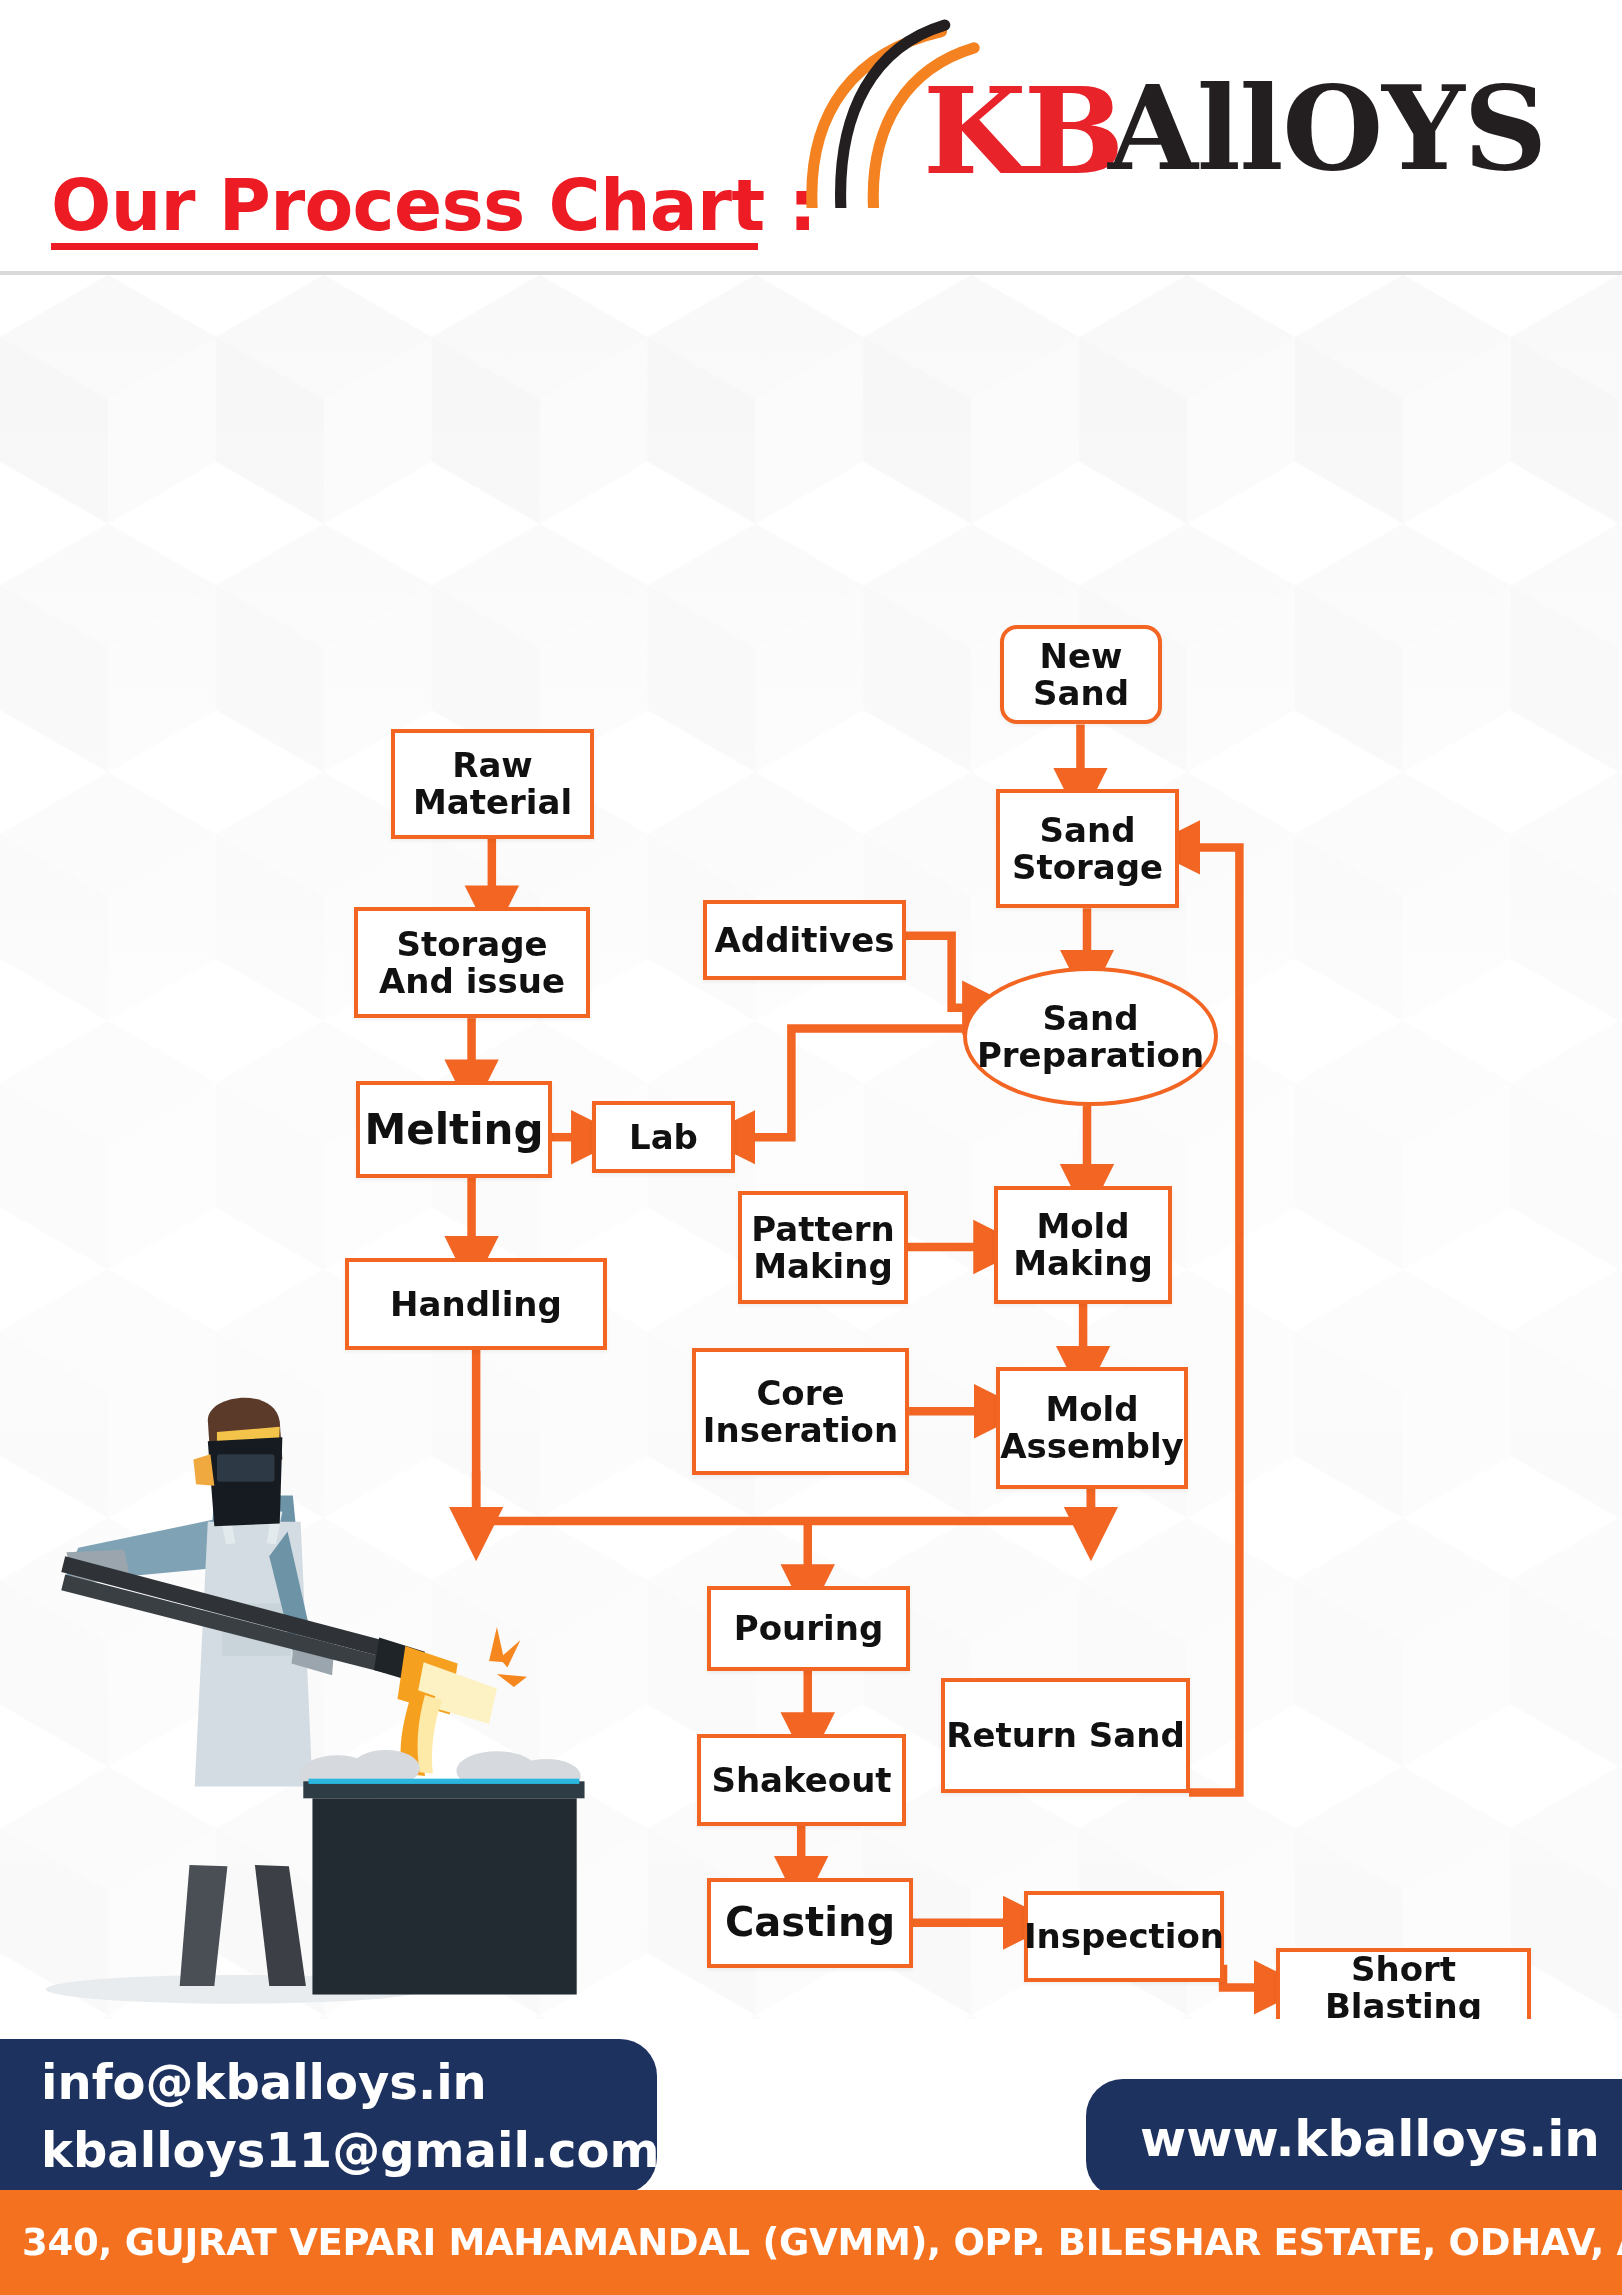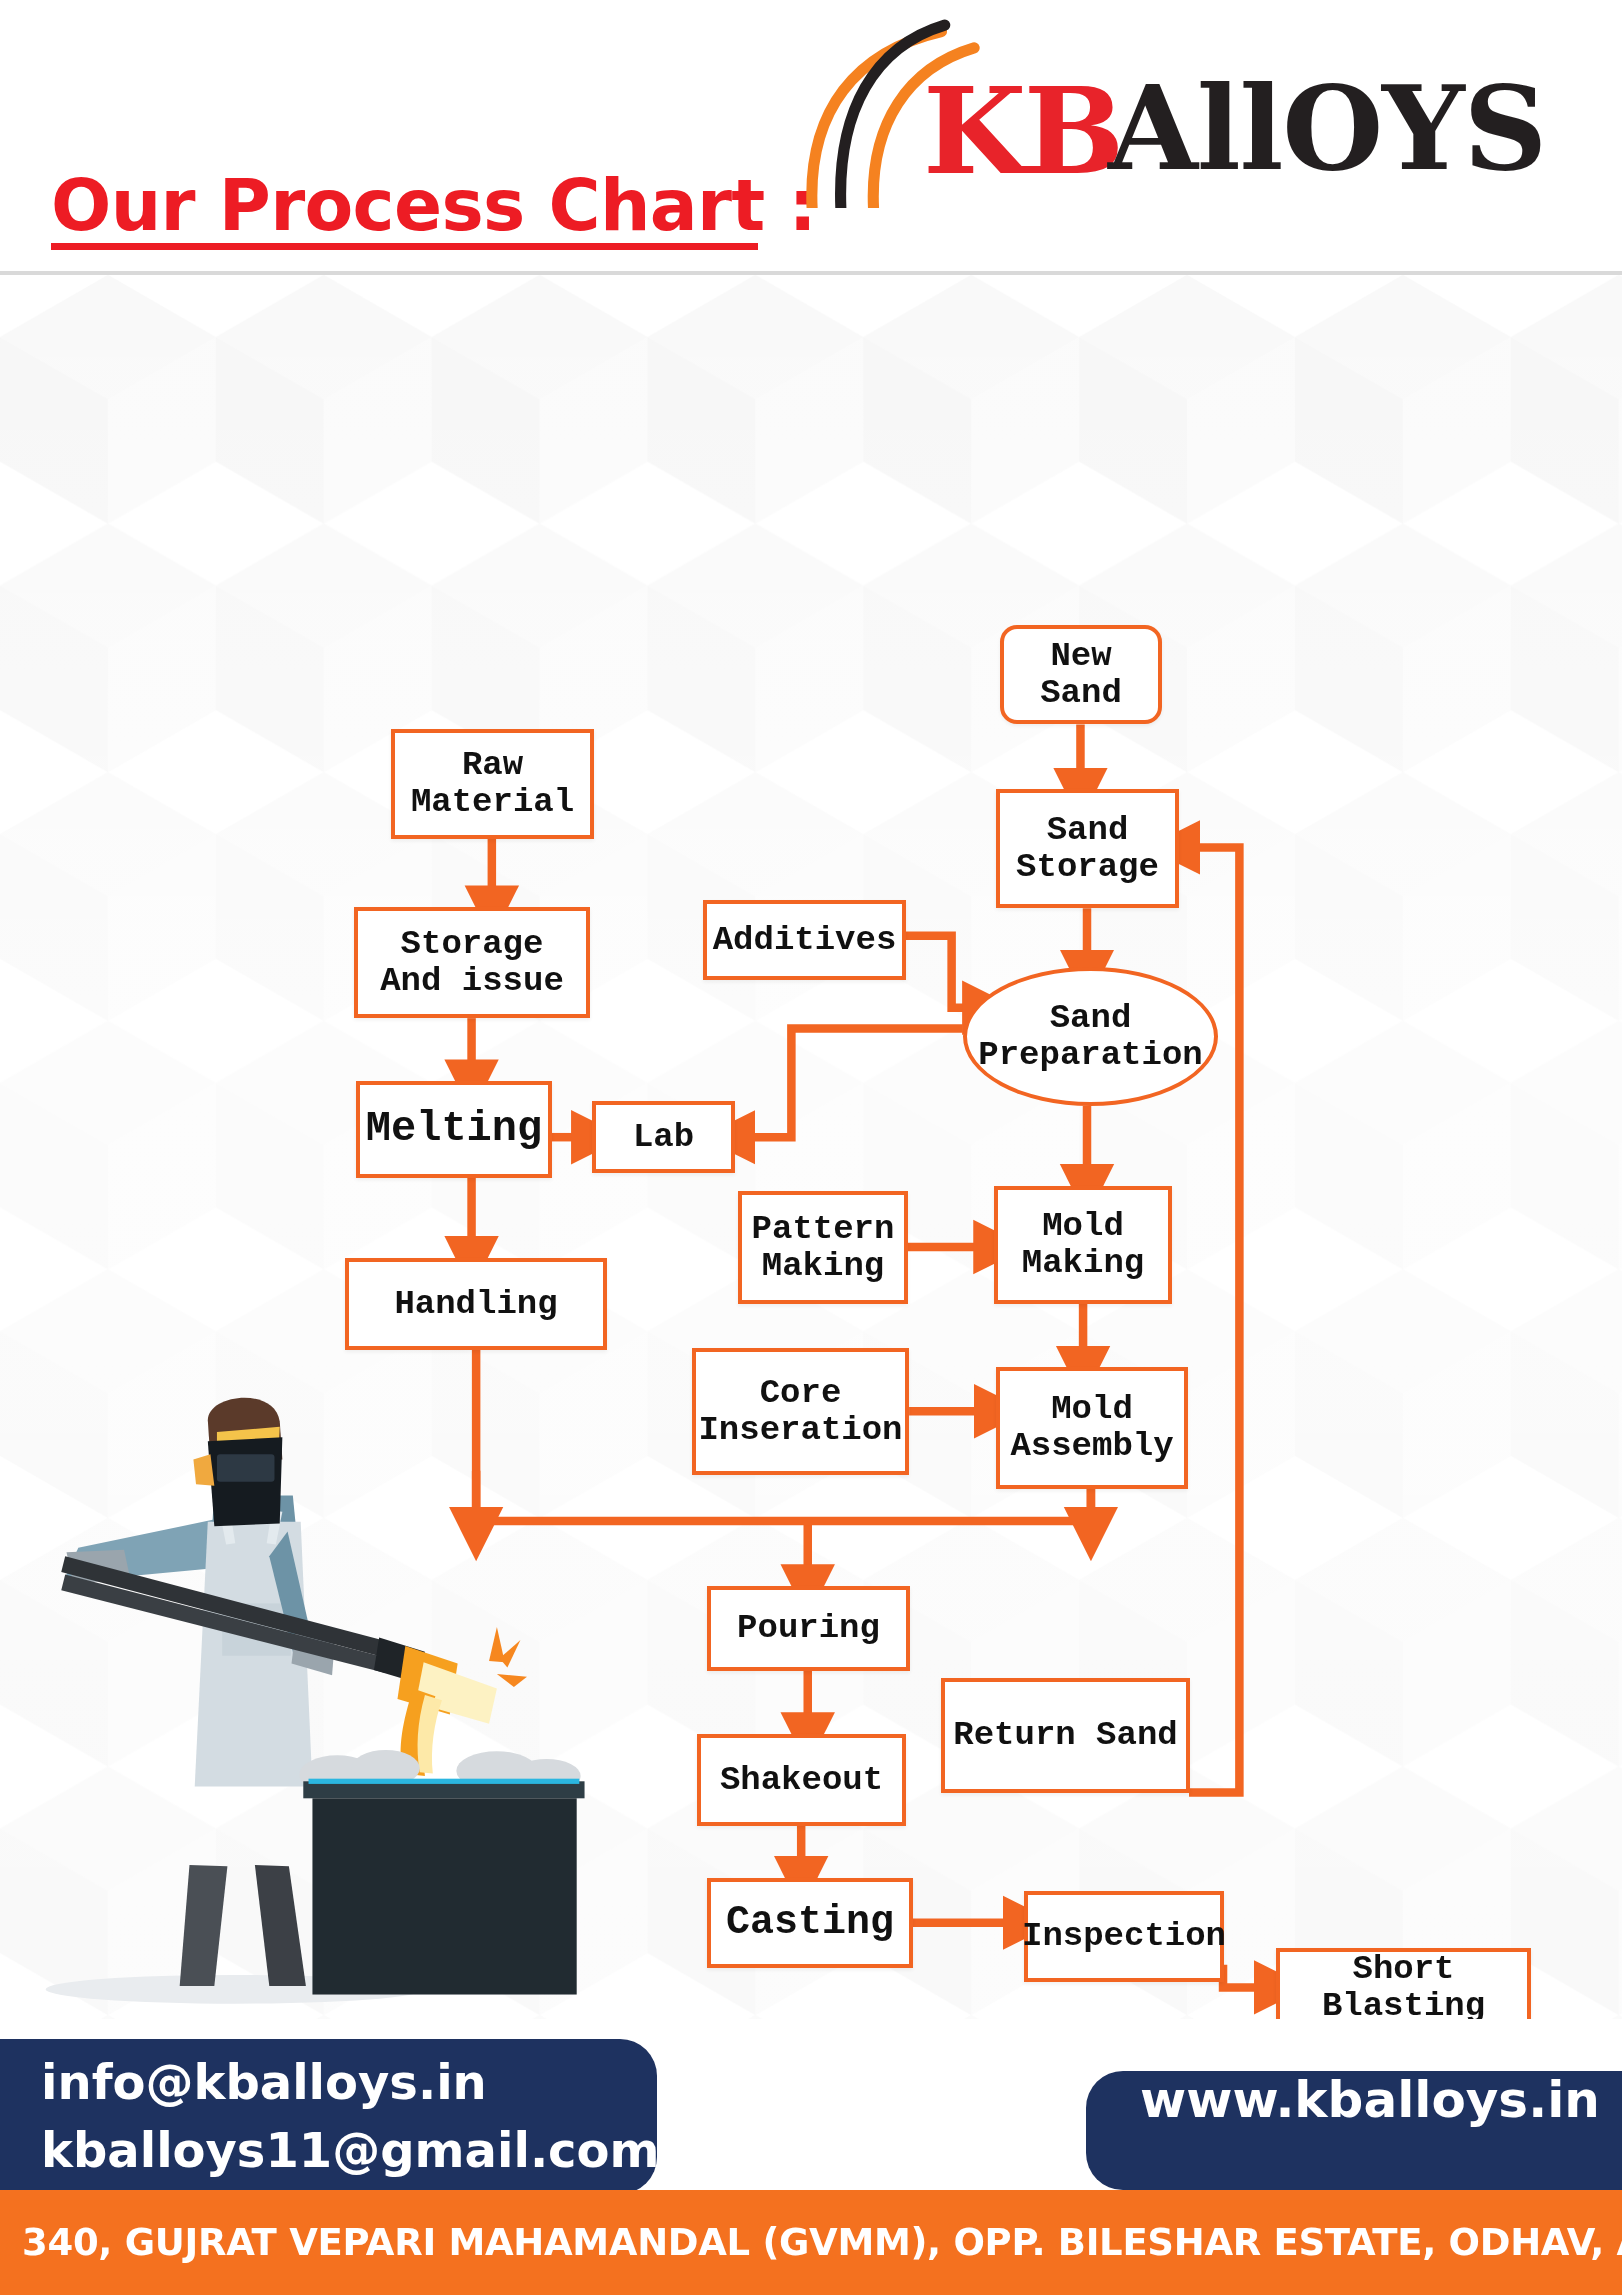--- a/index.html
+++ b/index.html
@@ -68,21 +68,21 @@
     text-align:center;
     font-family:"DejaVu Sans", sans-serif;
     font-weight:bold;
     color:#111111;
     line-height:1.08;
     z-index:12;
     box-shadow:0 2px 3.9px rgba(0,0,0,0.06);
   }
   .node.ellipse { border-radius:50%; box-shadow:none; }
   .node.round { border-radius:17px; }
-  .node .lbl { white-space:pre-line;font-family:Liberation Mono, monospace; }
+  .node .lbl { white-space:pre-line; }
 
   
   #wires { position:absolute; left:0; top:0; width:1622px; height:1744px; z-index:8; }
 
   
   #worker { position:absolute; left:39px; top:1106px; z-index:6; }
 
   
   #footer {
     position:absolute; left:0; top:2019px; width:1622px; height:277px;
@@ -101,25 +101,25 @@
     display:flex; flex-direction:column; justify-content:center;
   }
   #badge-email {
     left:0; top:19.6px; width:657px; height:155px;
     border-radius:0 37px 37px 0;
     padding-left:41px;
     font-size:48px;
     line-height:1.42;
   }
   #badge-web {
-    left:1086px; top:52px; width:536px; height:119px;
+    left:1086px; top:60px; width:536px; height:119px;
     border-radius:37px 0 0 37px;
     padding-left:54px;
     font-size:50px;
-    justify-content:flex-start;
+    justify-content:center;
   }
   #address-bar {
     position:absolute; left:0; top:171px; width:1622px; height:105px;
     background:#f4711f;
     display:flex; align-items:center;
   }
   #address-text {
     color:#ffffff; font-weight:bold;
     font-family:"DejaVu Sans", sans-serif;
     font-size:37px; padding-left:22px;

